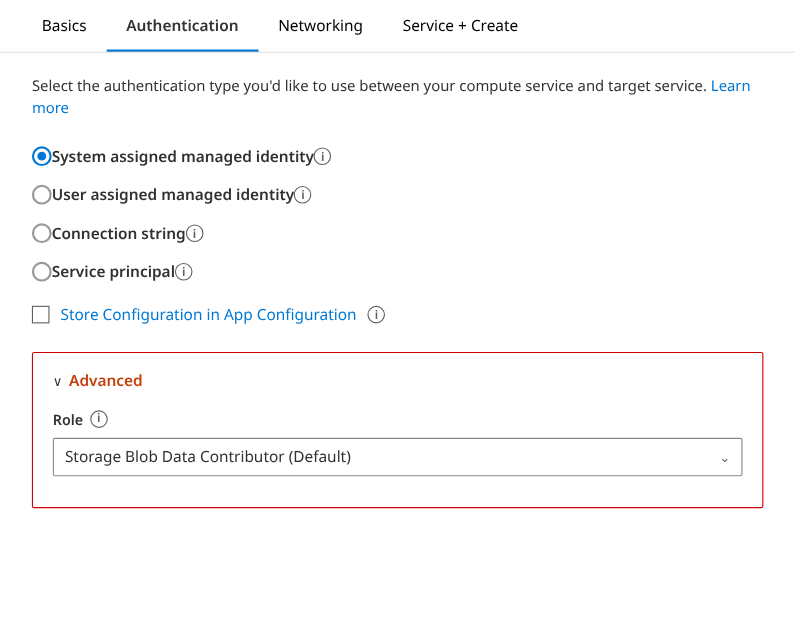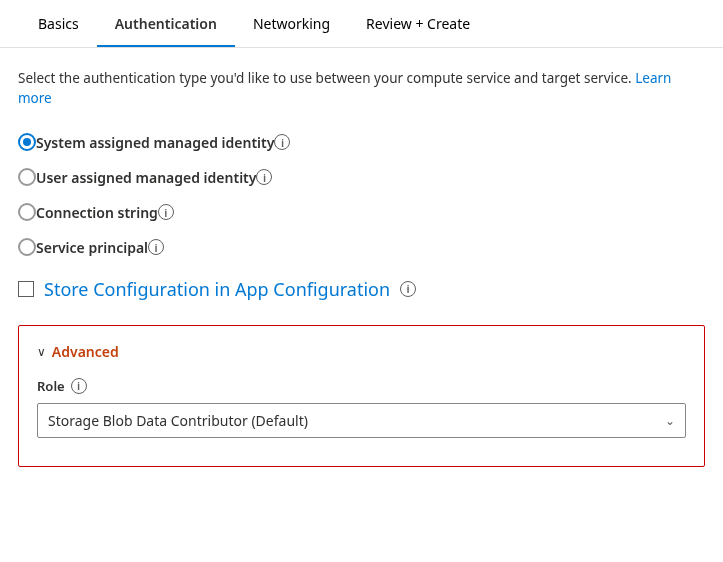--- a/index.html
+++ b/index.html
@@ -31,21 +31,21 @@
       user-select: none;
     }
     .tab-item.active {
       font-weight: 600;
       color: #333;
       border-bottom: 2px solid #0078d4;
     }
 
     
     .content {
-      padding: 20px 18px;
+      padding: 20px 29px;
     }
 
     .description {
       font-size: 13.5px;
       color: #333;
       line-height: 1.5;
       margin-bottom: 24px;
     }
     .description a {
       color: #0078d4;
@@ -116,21 +116,21 @@
       cursor: pointer;
     }
     .checkbox-box {
       width: 16px;
       height: 16px;
       border: 1px solid #605e5c;
       background: #fff;
       flex-shrink: 0;
     }
     .checkbox-label {
-      font-size: 18px;
+      font-size: 14px;
       color: #0078d4;
       font-weight: 400;
     }
 
     
     .advanced-section {
       border: 1.5px solid #c00;
       border-radius: 2px;
       padding: 16px 18px;
       margin-top: 4px;
@@ -187,21 +187,21 @@
       color: #605e5c;
     }
   </style>
 </head>
 <body>
 
 <nav class="tab-nav">
   <div class="tab-item">Basics</div>
   <div class="tab-item active">Authentication</div>
   <div class="tab-item">Networking</div>
-  <div class="tab-item">Review + Create</div>
+  <div class="tab-item">Service + Create</div>
 </nav>
 
 <div class="content">
 
   <p class="description">
     <span>Select the authentication type you'd like to use between your compute service and target service.</span>
     <a href="#">Learn more</a>
   </p>
 
   <div class="options-section">

